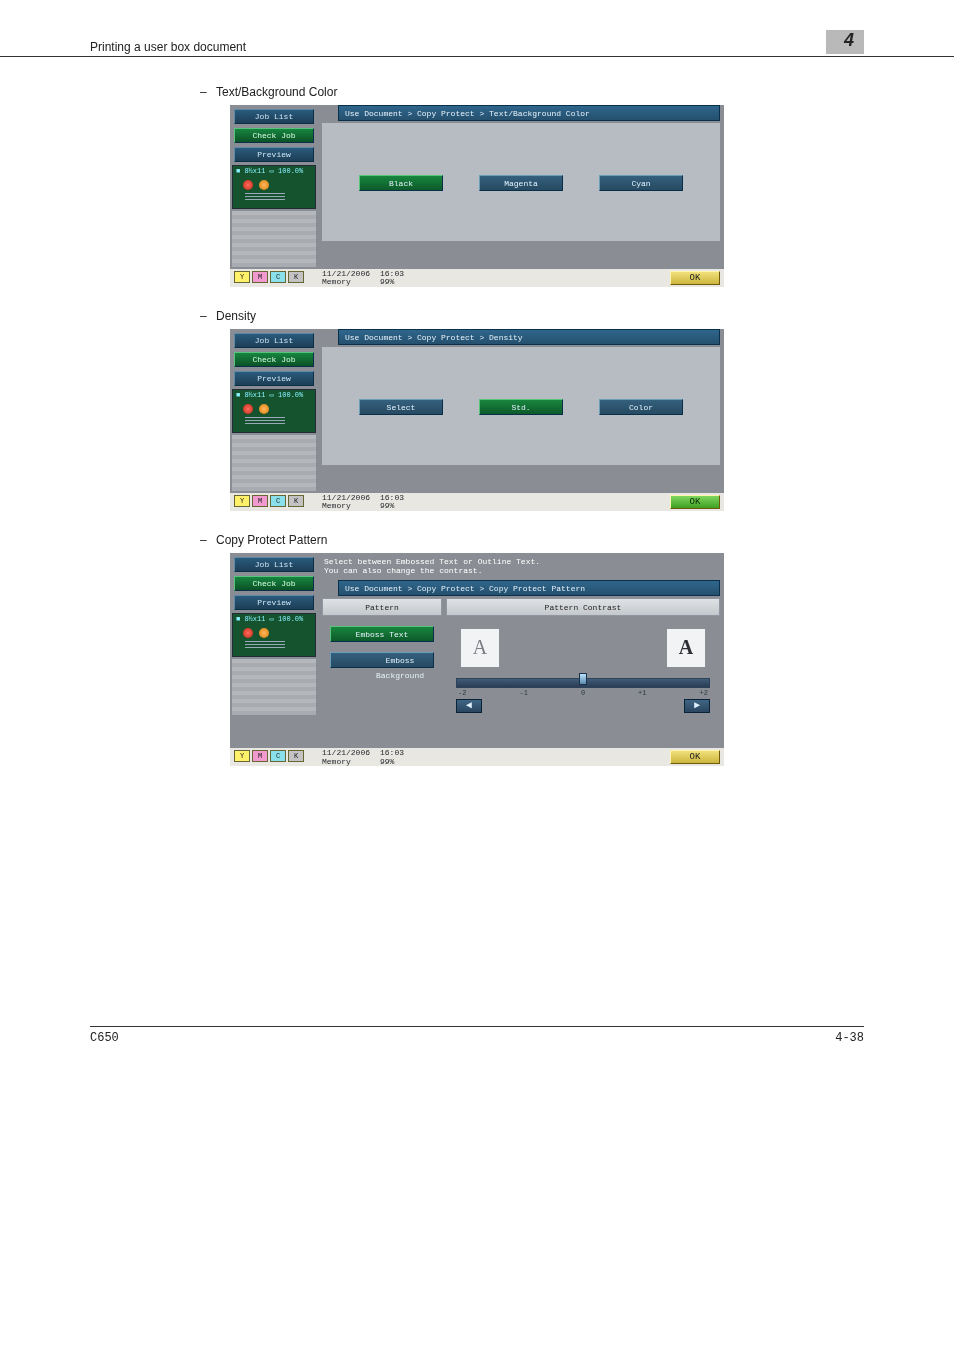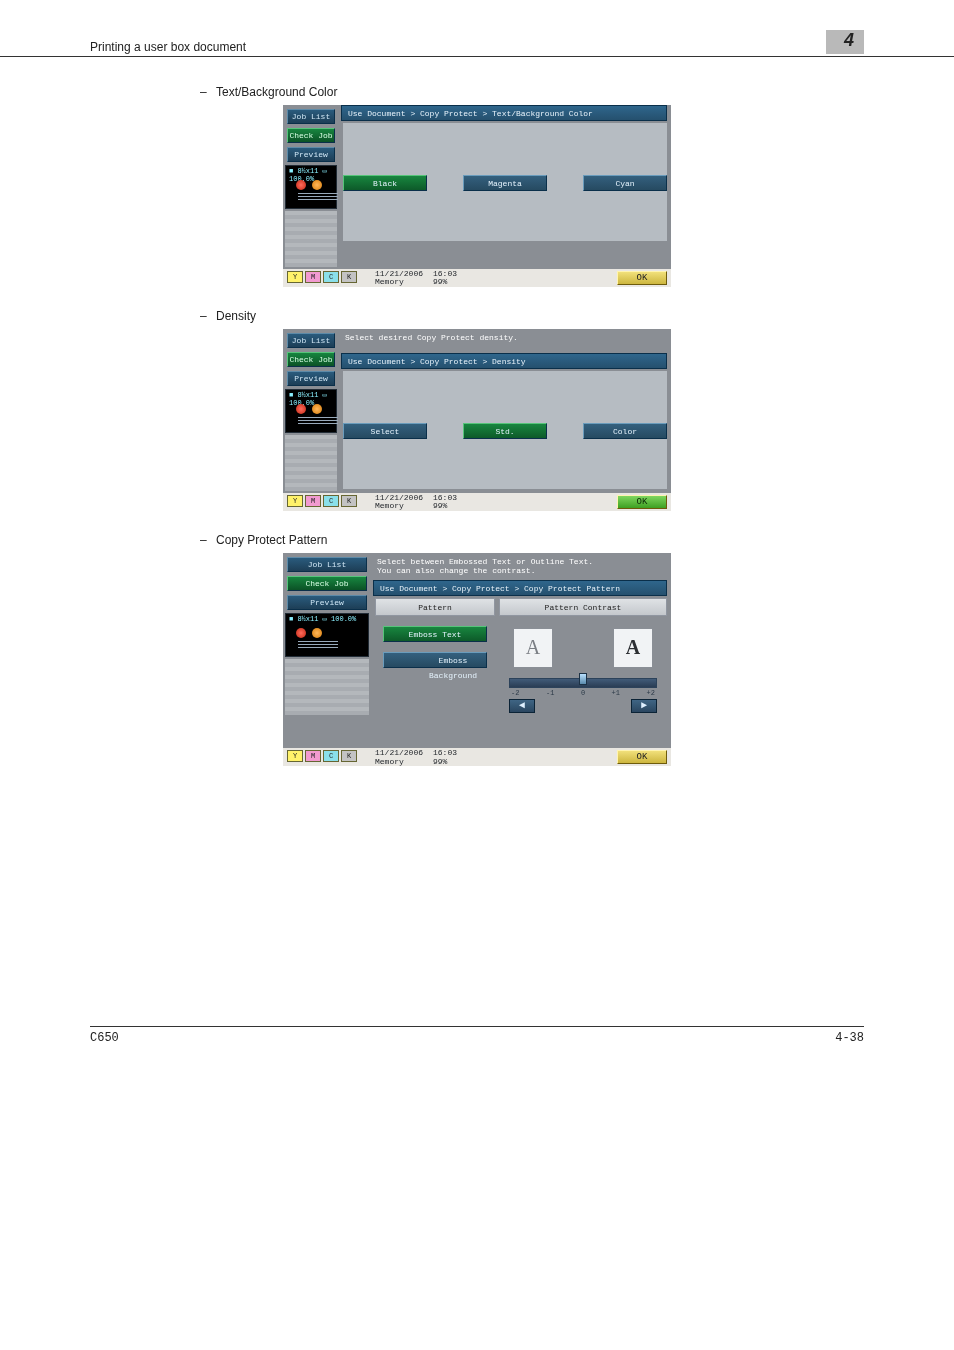--- a/index.html
+++ b/index.html
@@ -32,21 +32,21 @@
   }
   .bullet-line {
     margin-left: 200px;
     font-size: 12px;
     margin-bottom: 6px;
   }
   .bullet-line::before { content: "– "; margin-right: 6px; }
   .shot-wrap { display: flex; justify-content: center; margin-bottom: 22px; }
 
   .screenshot {
-    width: 388px;
+    width: 494px;
     background: #8a8e94;
     font-family: "Courier New", monospace;
     font-size: 8px;
     color: #fff;
   }
   .shot-row { display: flex; align-items: stretch; }
   .left-col { width: 88px; position: relative; }
   .right-col { flex: 1; position: relative; padding: 0; }
 
   .btn3d {
@@ -61,33 +61,33 @@
     text-align: center;
     line-height: 14px;
   }
   .btn3d.green {
     background: linear-gradient(#17853f, #0b5226);
     border-top-color:#56c47a; border-left-color:#56c47a;
     color:#d8ffe4;
   }
   .instr { padding: 4px 6px 4px 6px; color: #fff; font-size: 8px; line-height: 1.2; min-height: 24px; }
   .path-bar {
-    margin: 0 4px 0 2px;
+    margin: 0 4px 0 20px;
     height: 16px;
     background: linear-gradient(#2f668c, #25506e);
     border: 1px solid #0a2f4a;
     color: #e8f3fb;
     font-size: 8px; line-height: 15px;
     padding-left: 6px;
   }
   .canvas-left {
     margin: 2px;
     height: 44px;
     border: 1px solid #222c36;
-    background: #000000;
+    background: #14532d;
     color: #8bf0ff;
     font-size: 7px;
     padding: 1px 3px;
     position: relative;
   }
   .canvas-left .dots { position: absolute; top: 14px; left: 10px; display: flex; gap: 6px; }
   .dot { width: 10px; height: 10px; border-radius: 50%; }
   .dot.r { background: radial-gradient(#ff6b5c,#c22813); }
   .dot.o { background: radial-gradient(#ffb75a,#d67c0b); }
   .lines { position:absolute; top:27px; left:12px; width:40px;}
@@ -230,21 +230,20 @@
             </div>
         <div class="lines">
               <div></div>
               <div></div>
               <div></div>
             </div>
       </div>
       <div class="gap-stripes"></div>
     </div>
     <div class="right-col">
-      <div class="instr" style="white-space:pre-line">Select desired Copy Protect density.</div>
       <div class="path-bar">Use Document &gt; Copy Protect &gt; Density</div>
       <div class="content-area">
         <div class="option-row">
           <div class="opt-btn">Select</div>
           <div class="opt-btn sel">Std.</div>
           <div class="opt-btn">Color</div>
         </div>
       </div>
     </div>
   </div>

